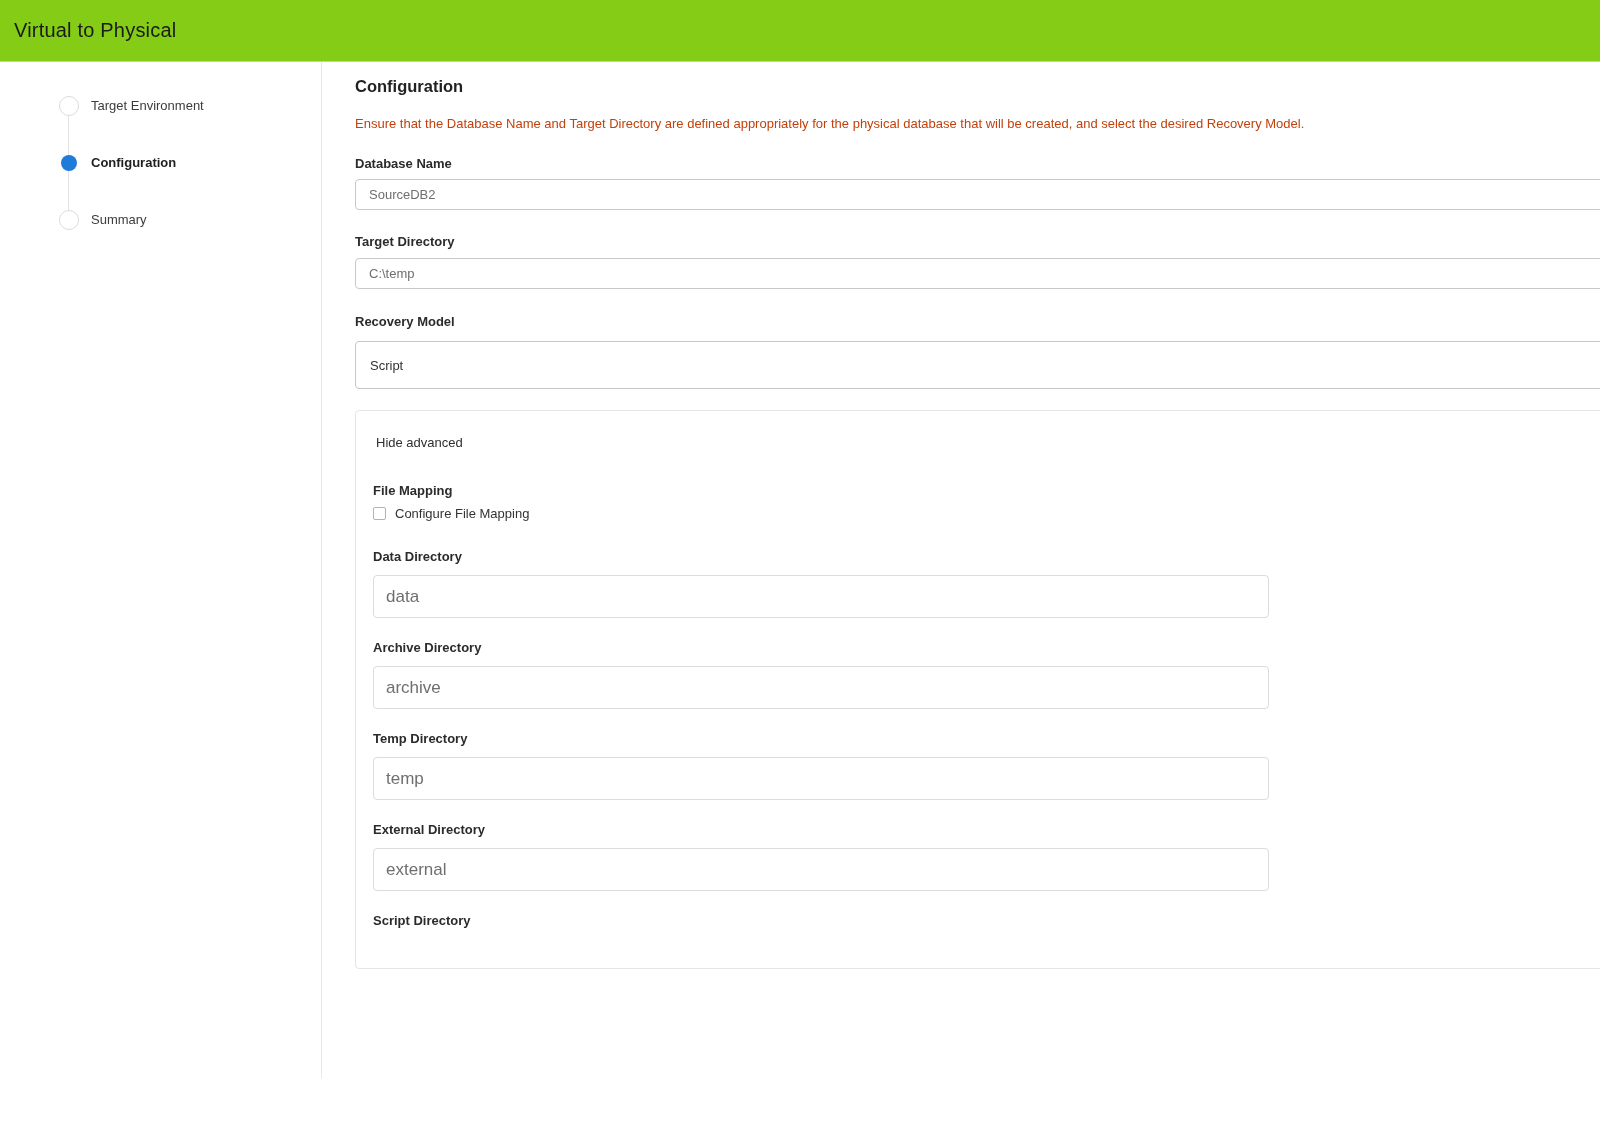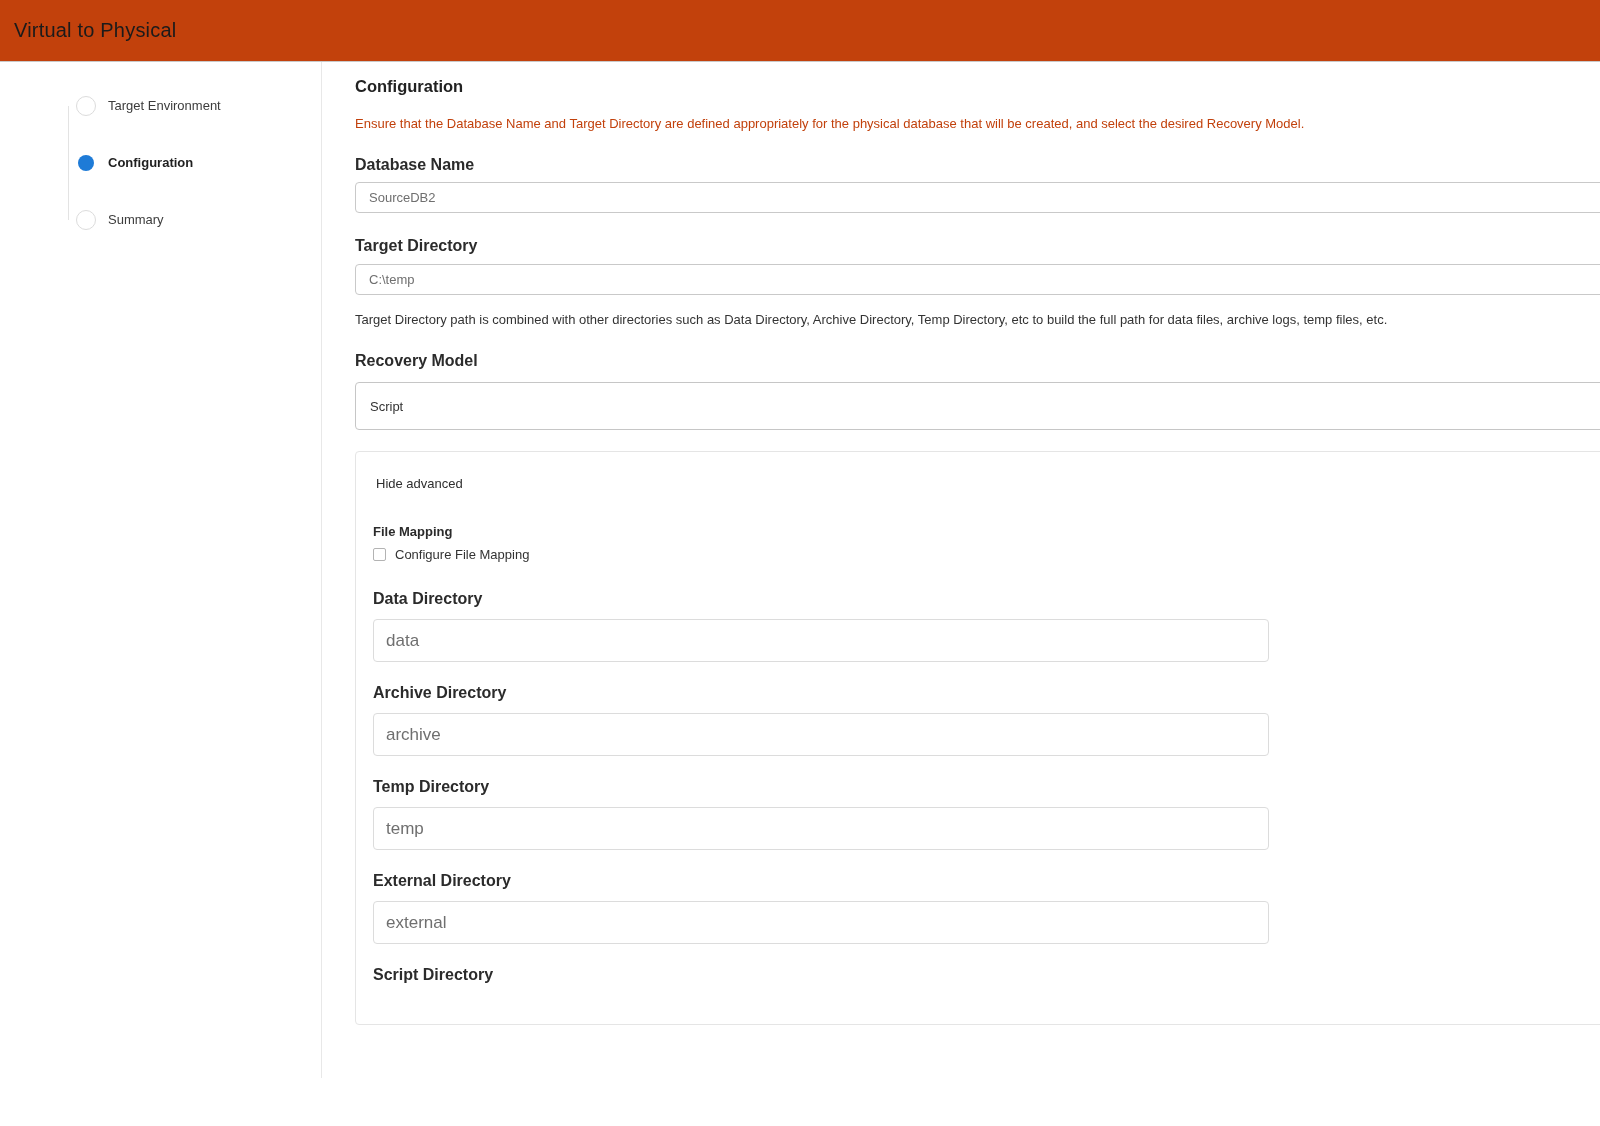--- a/index.html
+++ b/index.html
@@ -1,45 +1,45 @@
 <!DOCTYPE html>
 <html><head>
 <meta charset="utf-8">
 <style>
   * { margin:0; padding:0; box-sizing:border-box; }
   html,body { width:1600px; height:1126px; background:#ffffff; overflow:hidden;
     font-family:"Liberation Sans", sans-serif; }
 
   
   .app-header { height:62px; border-bottom:1px solid #c9c9c9; display:flex; align-items:center;
-    padding-left:14px; background:#c2410c; }
+    padding-left:14px; background:#84cc16; }
   .app-title { font-size:20px; color:#1b1b1b; letter-spacing:.2px; }
 
   
   .wizard { display:flex; height:1016px; overflow:hidden; }
 
   
   .sidebar { width:322px; flex:0 0 322px; border-right:1px solid #e8e8e8; position:relative; }
   .step-connector { position:absolute; left:68px; top:44px; width:1px; height:114px; background:#e3e3e3; }
-  .step { position:absolute; left:17px; display:flex; align-items:center; }
+  .step { position:absolute; left:0; display:flex; align-items:center; }
   .step-1 { top:34px; } .step-2 { top:93px; } .step-3 { top:148px; }
   .step-circle { width:20px; height:20px; border-radius:50%; background:#fff; border:1px solid #dcdcdc;
     position:absolute; left:59px; top:50%; transform:translateY(-50%); }
   .step-dot { width:16px; height:16px; border-radius:50%; position:absolute; left:61px; top:50%;
     transform:translateY(-50%); }
   .step-label { margin-left:91px; font-size:13px; color:#3c3c3c; line-height:20px; }
   .step.active .step-label { font-weight:bold; color:#1f1f1f; }
   .step-1, .step-3 { height:20px; } .step-2 { height:16px; }
 
   
   .main { flex:1 1 auto; overflow:hidden; padding:15px 0 0 33px; }
   .page-heading { font-size:16.5px; font-weight:bold; color:#222; }
   .page-desc { font-size:13px; color:#c2410c; margin-top:20px; white-space:nowrap; }
 
-  .field-label { font-size:16px; font-weight:bold; color:#2b2b2b; }
+  .field-label { font-size:13px; font-weight:bold; color:#2b2b2b; }
   .lbl-db { margin-top:25px; }
   .txt-input { display:block; width:1500px; height:31px; margin-top:8px; border:1px solid #c9c9c9;
     border-radius:4px; font-family:"Liberation Sans",sans-serif; font-size:13px; color:#6f6f6f;
     padding-left:13px; outline:none; background:#fff; }
   .lbl-target { margin-top:24px; }
   .input-target { margin-top:9px; }
   .help-text { font-size:13px; color:#333; margin-top:17px; white-space:nowrap; }
   .lbl-recovery { margin-top:25px; }
   .select-box { width:1500px; height:48px; margin-top:12px; border:1px solid #c6c6c6; border-radius:4px;
     display:flex; align-items:center; padding-left:14px; font-size:13px; color:#333; background:#fff; }
@@ -97,21 +97,20 @@
   <div class="main">
 
     <div class="page-heading">Configuration</div>
     <div class="page-desc">Ensure that the Database Name and Target Directory are defined appropriately for the physical database that will be created, and select the desired Recovery Model.</div>
 
     <div class="field-label lbl-db">Database Name</div>
     <input type="text" class="txt-input" value="SourceDB2" style="">
 
     <div class="field-label lbl-target">Target Directory</div>
     <input type="text" class="txt-input input-target" value="C:\temp" style="">
-    <div class="help-text">Target Directory path is combined with other directories such as Data Directory, Archive Directory, Temp Directory, etc to build the full path for data files, archive logs, temp files, etc.</div>
 
     <div class="field-label lbl-recovery">Recovery Model</div>
     <div class="select-box">
       <span>Script</span>
     </div>
 
 
     <div class="adv-panel">
 
       <span class="adv-toggle">Hide advanced</span>

